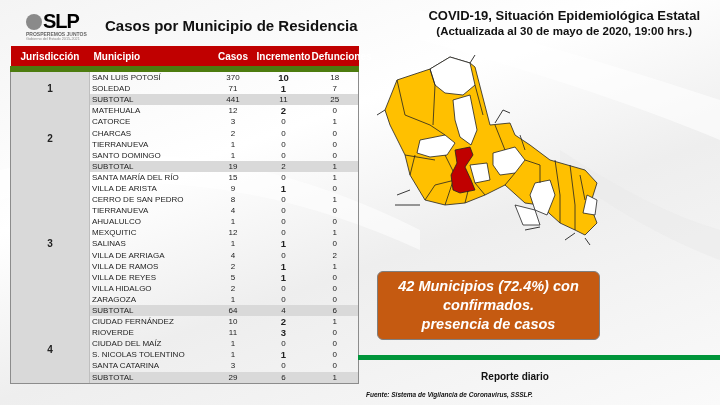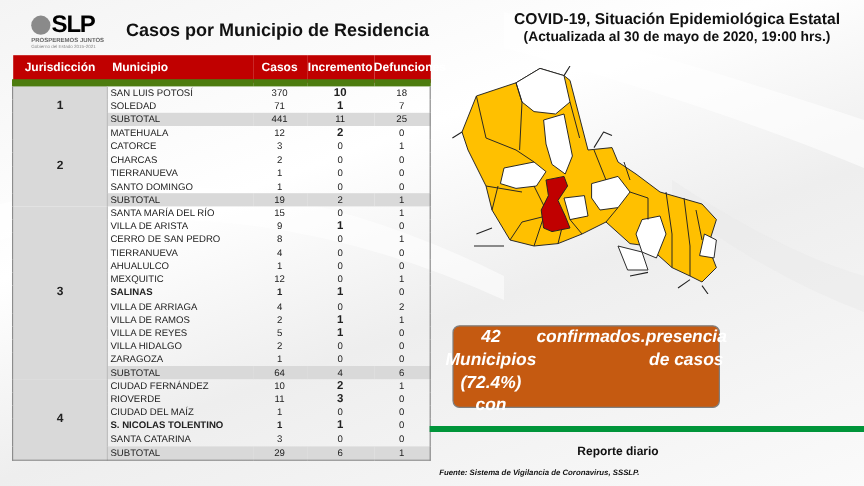--- a/index.html
+++ b/index.html
@@ -18,28 +18,28 @@
   thead th{background:#c00000;color:#fff;font-weight:bold;font-size:10px;height:20px;padding:0;text-align:center;white-space:nowrap;}
   thead th.muni{text-align:left;padding-left:4px;margin-left:12px;}
   tbody td{padding:0;height:11.1px;line-height:11px;white-space:nowrap;}
   td.jur{background:#d9d9d9;text-align:center;font-weight:bold;font-size:10px;border-left:1px solid #8c8c8c;border-right:1px solid #bfbfbf;}
   td.muni{padding-left:2px;}
   td.num{text-align:center;}
   td.inc{text-align:center;}
   td.inc.bold{font-weight:bold;font-size:9.5px;}
   td.def{text-align:center;border-right:1px solid #8c8c8c;}
   tr.sub td:not(.jur){background:#d9d9d9;}
-  tr.bold-row td.muni, tr.bold-row td.num{font-weight:bold;}
+  tr.bold-row td.muni, tr.bold-row td.num{font-weight:normal;}
   tr.last td{border-bottom:1px solid #8c8c8c;}
   tbody tr:first-child td{border-top:6px solid #4d7c0f;}
   .right-title{position:absolute;right:20px;top:8px;text-align:center;font-weight:bold;color:#111;}
   .right-title .l1{font-size:13px;line-height:16px;}
   .right-title .l2{font-size:11.5px;line-height:15px;}
   .map{position:absolute;left:375px;top:55px;width:235px;height:190px;}
-  .callout{position:absolute;left:377px;top:271px;width:221px;height:67px;background:#c55a11;border:1px solid #7f7f7f;border-radius:6px;color:#fff;font-weight:bold;font-style:italic;font-size:14.5px;line-height:19px;text-align:center;display:flex;flex-direction:row;justify-content:center;}
+  .callout{position:absolute;left:377px;top:271px;width:221px;height:67px;background:#c55a11;border:1px solid #7f7f7f;border-radius:6px;color:#fff;font-weight:bold;font-style:italic;font-size:14.5px;line-height:19px;text-align:center;display:flex;flex-direction:column;justify-content:center;}
   .green-bar{position:absolute;left:358px;top:355px;width:362px;height:5px;background:#00953a;}
   .report{position:absolute;left:440px;top:371px;width:150px;text-align:center;font-size:10px;font-weight:bold;color:#111;}
   .source{position:absolute;left:366px;top:391px;font-size:6.5px;font-weight:bold;font-style:italic;color:#111;white-space:nowrap;}
 </style>
 </head>
 <body>
 
 <svg class="swoosh" width="720" height="405" style="left:0;top:0;">
   <path d="M0,170 Q200,120 420,230 L420,250 Q200,150 0,200 Z" fill="#ffffff" opacity="0.55"></path>
   <path d="M420,10 Q600,60 720,100 L720,140 Q600,90 420,40 Z" fill="#ffffff" opacity="0.6"></path>

